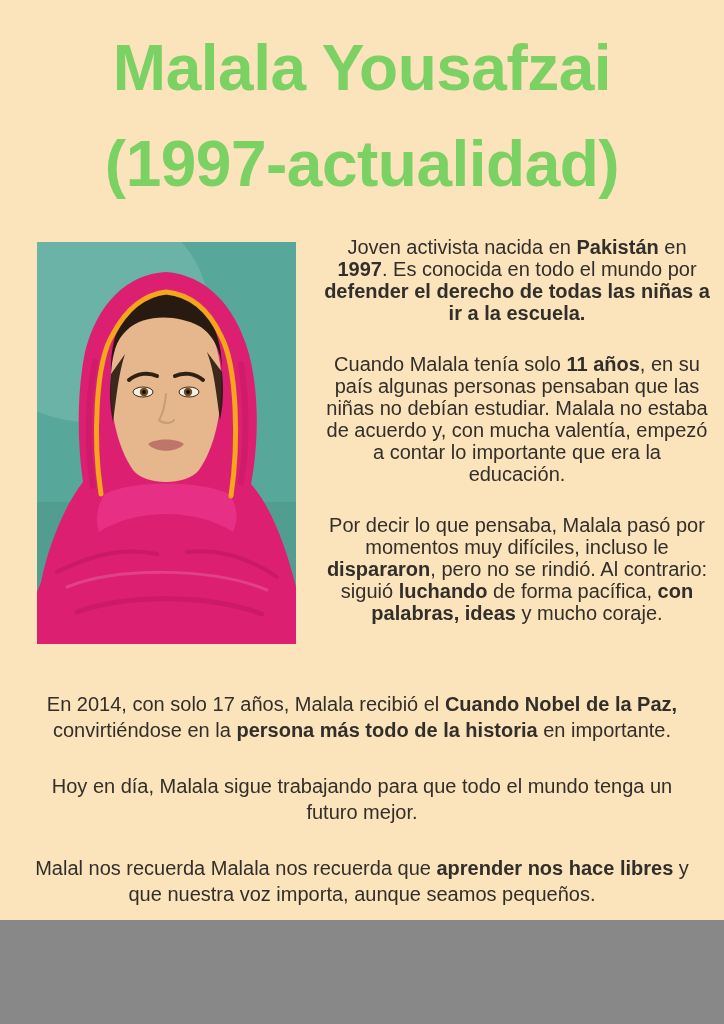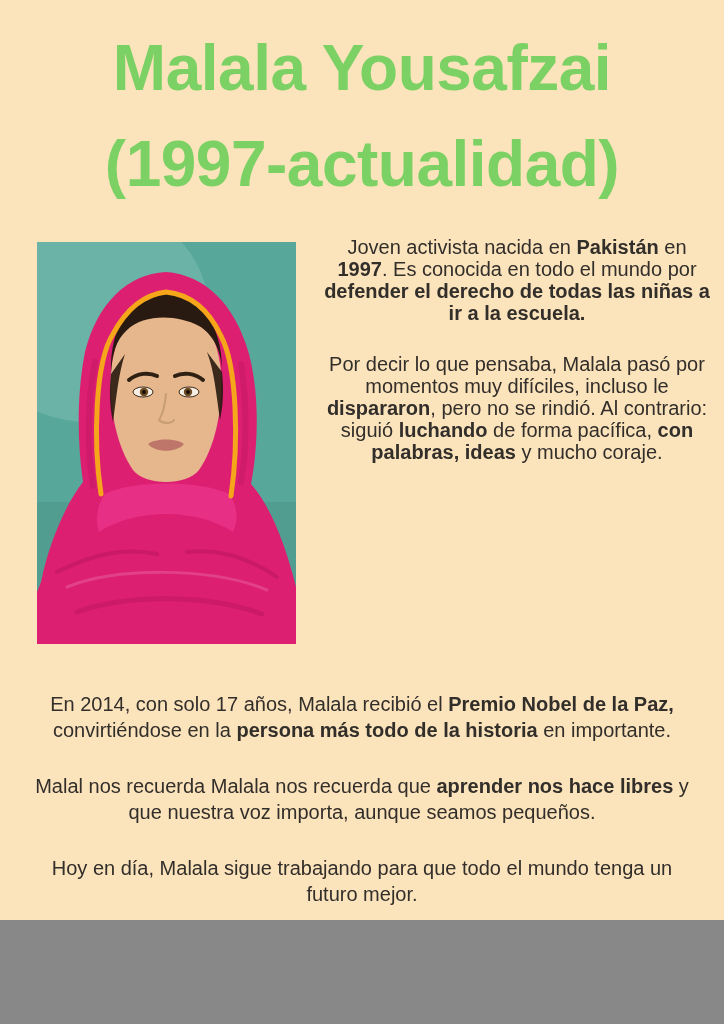--- a/index.html
+++ b/index.html
@@ -153,24 +153,25 @@
         <path class="ph-trim" d="M 64,252
           C 56,200 58,120 76,92
           C 92,62 112,52 129,50
           C 150,52 170,64 184,94
           C 200,124 202,200 194,254" stroke-width="5" stroke-linecap="round"></path>
       </svg>
     </figure>
 
     <div class="col-text">
       <p><span>Joven activista nacida en </span><strong>Pakistán</strong><span> en </span><strong>1997</strong><span>. Es conocida en todo el mundo por </span><strong>defender el derecho de todas las niñas a ir a la escuela.</strong></p>
+      <p><span>Cuando Malala tenía solo </span><strong>11 años</strong><span>, en su país algunas personas pensaban que las niñas no debían estudiar. Malala no estaba de acuerdo y, con mucha valentía, empezó a contar lo importante que era la educación.</span></p>
       <p><span>Por decir lo que pensaba, Malala pasó por momentos muy difíciles, incluso le </span><strong>dispararon</strong><span>, pero no se rindió. Al contrario: siguió </span><strong>luchando</strong><span> de forma pacífica, </span><strong>con palabras, ideas</strong><span> y mucho coraje.</span></p>
     </div>
 
   </div>
 
   <div class="full-section">
-    <p><span>En 2014, con solo 17 años, Malala recibió el </span><strong>Premio Nobel de la Paz,</strong><span> convirtiéndose en la </span><strong>persona más todo de la historia</strong><span> en importante.</span></p>
+    <p><span>En 2014, con solo 17 años, Malala recibió el </span><strong>Cuando Nobel de la Paz,</strong><span> convirtiéndose en la </span><strong>persona más todo de la historia</strong><span> en importante.</span></p>
+    <p><span>Hoy en día, Malala sigue trabajando para que todo el mundo tenga un futuro mejor.</span></p>
     <p><span>Malal nos recuerda Malala nos recuerda que </span><strong>aprender nos hace libres</strong><span> y que nuestra voz importa, aunque seamos pequeños.</span></p>
-    <p><span>Hoy en día, Malala sigue trabajando para que todo el mundo tenga un futuro mejor.</span></p>
   </div>
 
 </div>
 
 </body></html>

